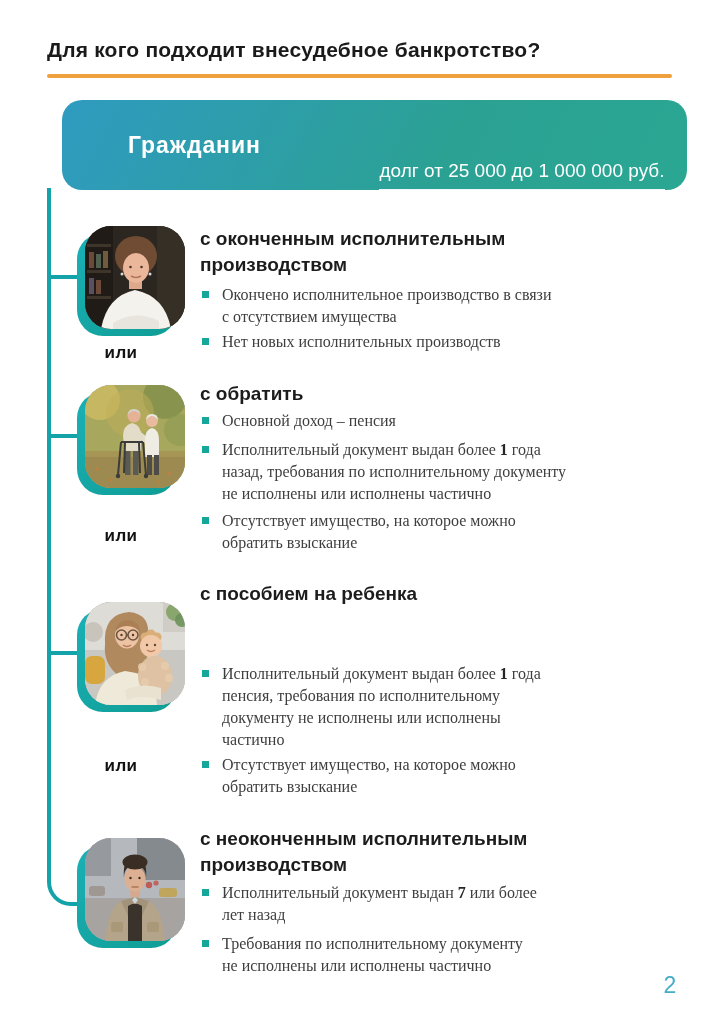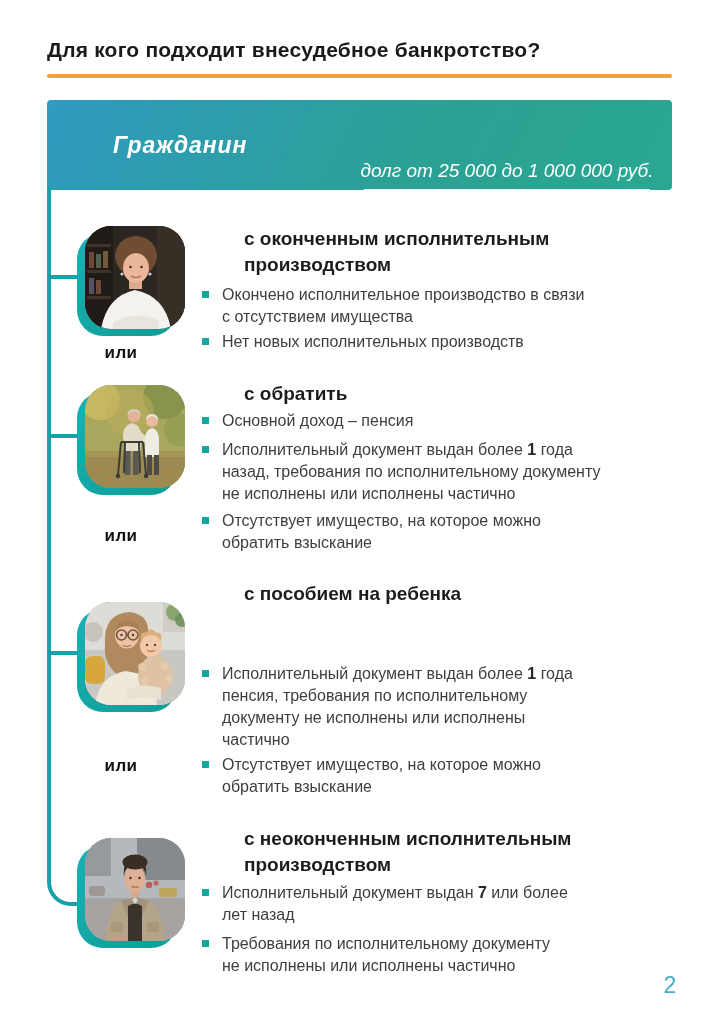--- a/index.html
+++ b/index.html
@@ -9,24 +9,23 @@
   }
   .page-title {
     position:absolute; left:47px; top:38px; margin:0;
     font-size:21px; font-weight:bold; color:#1a1a1a; letter-spacing:.2px;text-align:right;
   }
   .title-rule {
     position:absolute; left:47px; top:74px; width:625px; height:4px;
     background:#F0A03C; border-radius:2px;
   }
   .header-card {
-    position:absolute; left:47px; top:100px; width:625px; height:90px;
-    border-radius:4px;
+    position:absolute; left:62px; top:100px; width:625px; height:90px;
+    border-radius:20px;
     background:linear-gradient(118deg, #2F9BC0 0%, #2BA193 62%, #2AA793 100%);
-    font-style:italic;
   }
   .subject {
     position:absolute; left:66px; top:0; height:100%;
     display:flex; align-items:center;
     color:#ffffff; font-size:23px; font-weight:bold; letter-spacing:.9px;
   }
   .conds {
     position:absolute; left:255px; top:0; width:410px; height:100%;
     display:flex; flex-direction:column; justify-content:center; align-items:center;
     color:#ffffff; font-size:19px;margin-top:45px;
@@ -50,25 +49,24 @@
   }
   .photo-img svg { display:block; }
   .or-label {
     position:absolute; left:85px; width:72px; text-align:center;
     font-size:17px; font-weight:bold; color:#111111; letter-spacing:.4px;
   }
   .s-title {
     position:absolute; left:200px; width:472px;
     font-size:19px; font-weight:bold; line-height:26px; color:#1c1c1c;
     white-space:pre-line;
-    margin-left:44px;
   }
   .bullet { position:absolute; left:200px; width:475px; display:flex; }
   .sq { flex:none; width:7px; height:7px; background:#16A79B; margin:7px 13px 0 2px; }
-  .b-text { font-size:16px; line-height:22px; color:#3e3e3e; white-space:pre-line; }
+  .b-text { font-size:16px; line-height:22px; color:#3e3e3e; white-space:pre-line;font-family:Liberation Serif, serif; }
   .b-text b { font-weight:bold; color:#262626; }
   .page-num {
     position:absolute; left:652px; top:972px; width:36px; text-align:center;
     font-size:23px; color:#45ADC6;
   }
 </style>
 </head>
 <body>
 
 <div class="page">

